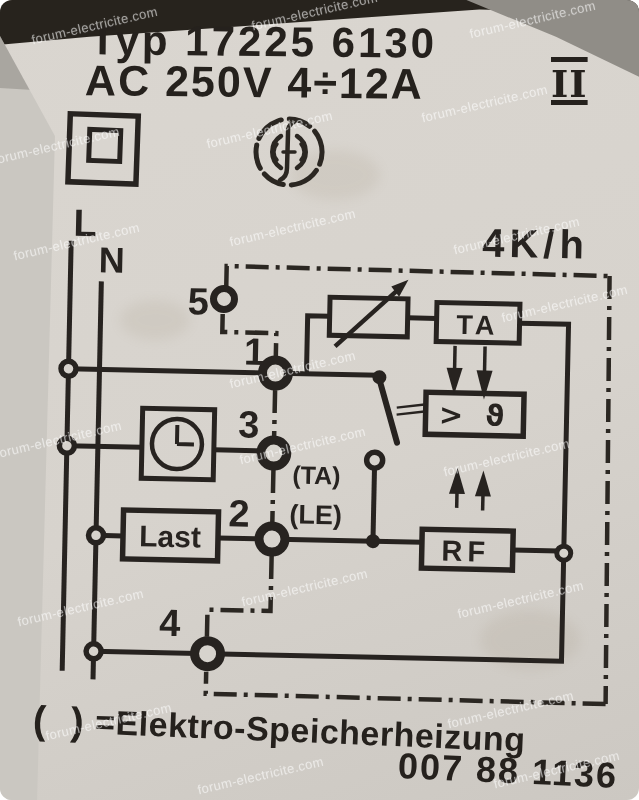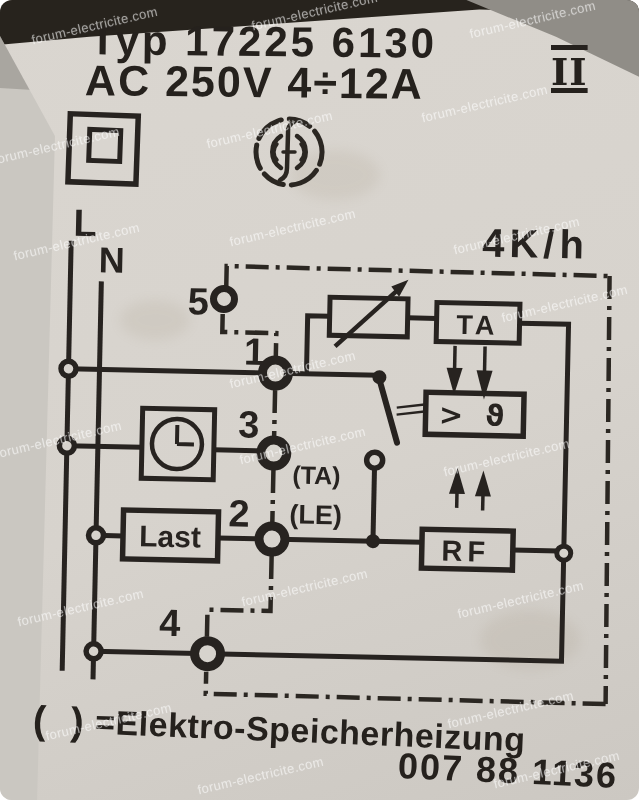--- a/index.html
+++ b/index.html
@@ -17,21 +17,21 @@
   .bg-leftedge{position:absolute;inset:0;background:#cac7c1;
     clip-path:polygon(0 4.5%,8.6% 17%,5.8% 100%,0 100%);}
   .bg-leftedge:after{content:"";position:absolute;left:0;top:4%;width:100%;height:10%;
     background:#6e6a63;clip-path:polygon(0 0,45% 10%,20% 80%,0 70%);opacity:.35;}
   .stain{position:absolute;border-radius:50%;filter:blur(6px);opacity:.10;background:#8a7a5f;}
 
   .hdr1{position:absolute;left:90px;top:18px;font-size:42px;font-weight:bold;
     letter-spacing:3px;color:#25211d;transform:rotate(.6deg);white-space:nowrap;}
   .hdr2{position:absolute;left:85px;top:58px;font-size:43px;font-weight:bold;
     letter-spacing:2px;color:#25211d;transform:rotate(.6deg);white-space:nowrap;}
-  .roman{position:absolute;left:551px;top:50px;font-size:37px;font-weight:bold;
+  .roman{position:absolute;left:551px;top:62px;font-size:37px;font-weight:bold;
     font-family:"DejaVu Serif",serif;color:#25211d;
     text-decoration:underline overline;text-decoration-thickness:5px;letter-spacing:1px;}
 
   .schematic{position:absolute;left:0;top:0;transform:rotate(1.2deg);
     transform-origin:320px 300px;}
   .schematic text{fill:#272320;font-family:"Liberation Sans",sans-serif;font-weight:bold;}
 
   .legend{position:absolute;left:34px;top:698px;color:#25211d;white-space:nowrap;
     transform:rotate(2.4deg);transform-origin:0 0;}
   .legend .paren{font-size:39px;font-weight:bold;letter-spacing:7px;vertical-align:-2px;}

